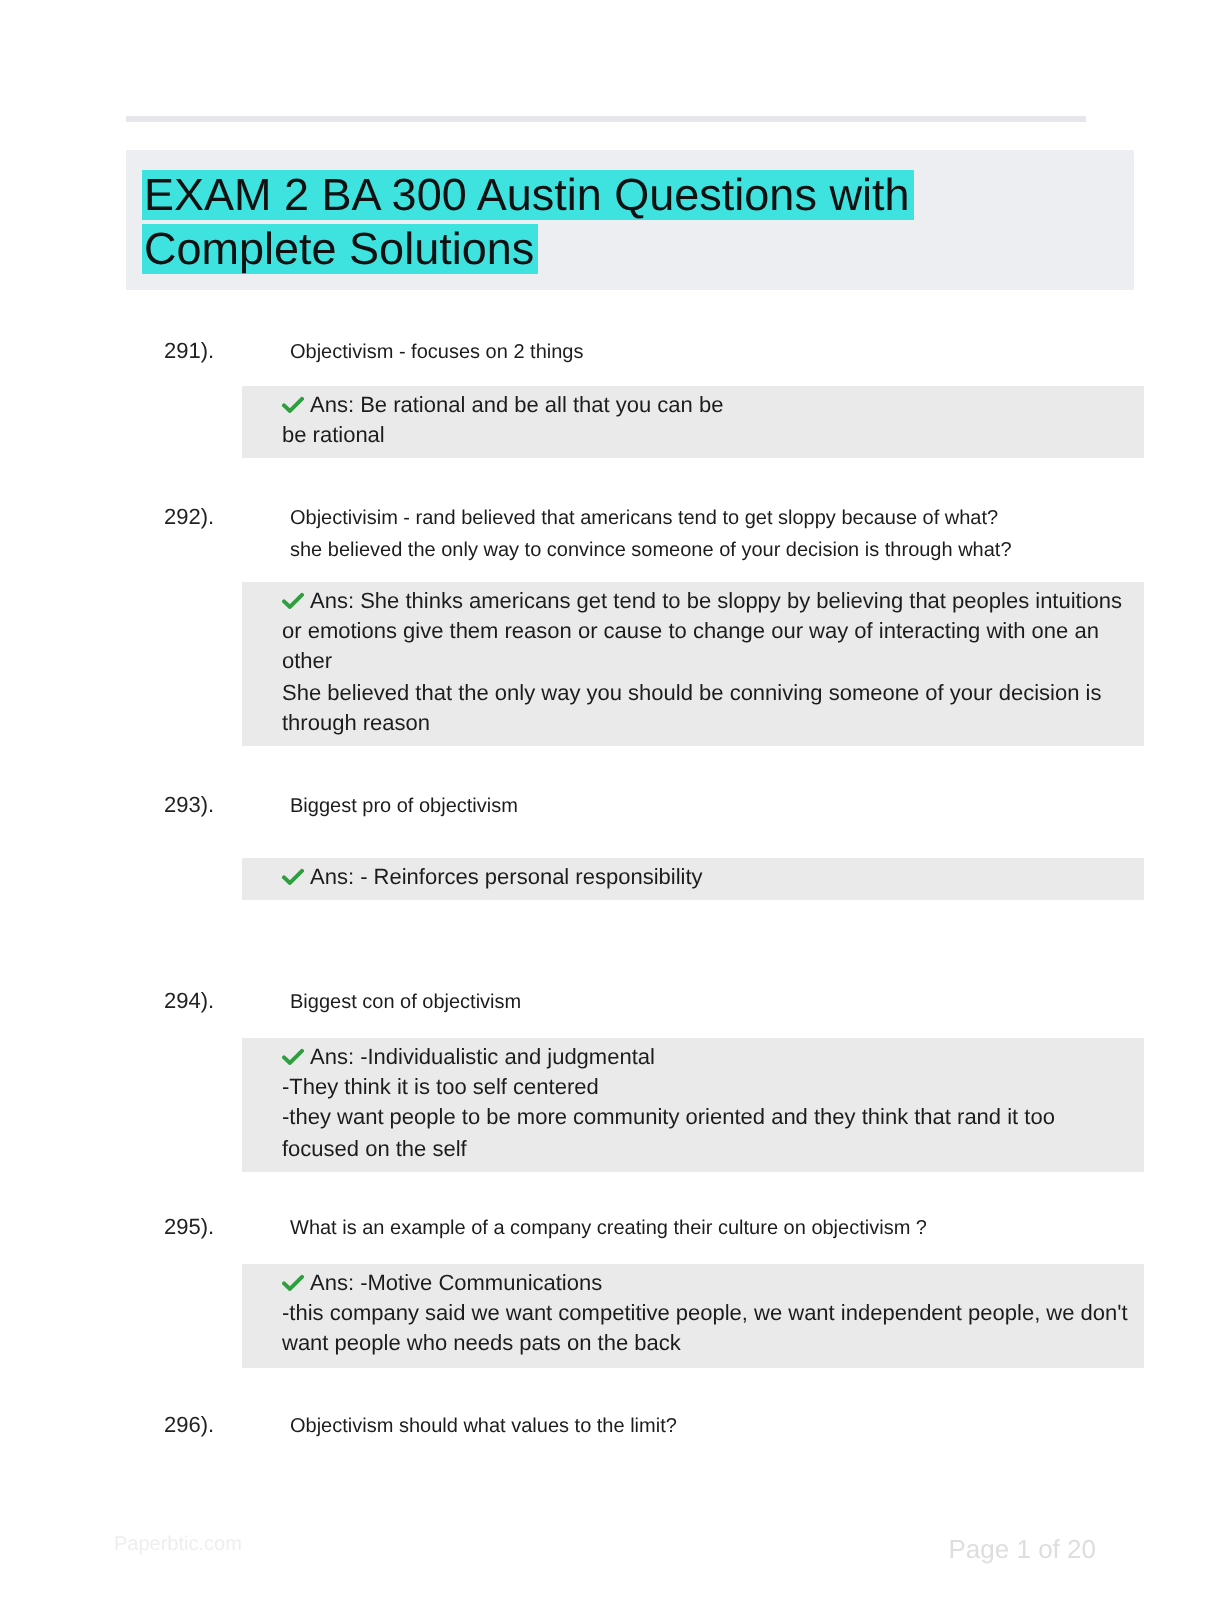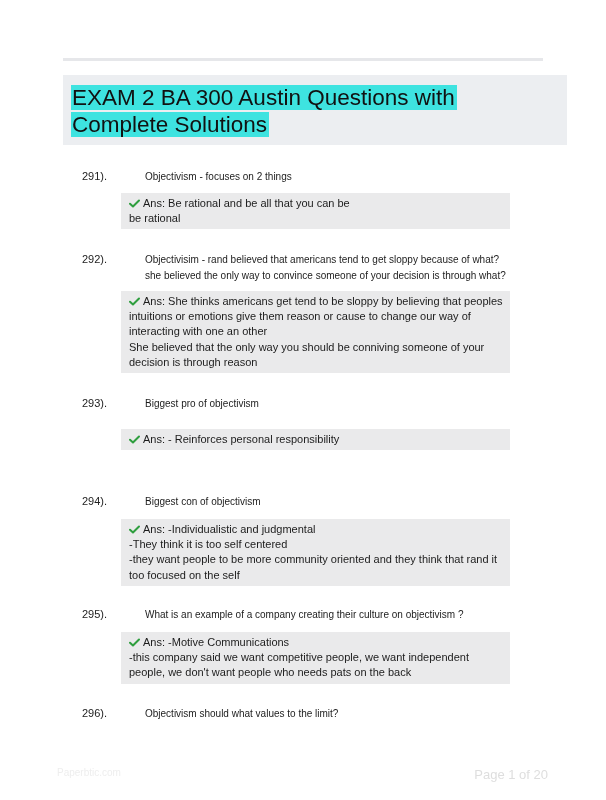--- a/index.html
+++ b/index.html
@@ -68,23 +68,23 @@
       width: 420px;
       font-size: 10px;
       line-height: 16px;
       color: #1c1c1c;
       white-space: pre-line;
       margin-left: 26px;
     }
     .ans-box {
       position: absolute;
       left: 121px;
-      width: 389px;
+      width: 451px;
       background: #eaeaeb;
-      padding: 3px 3px 3px 8px;
+      padding: 3px 3px 3px 20px;
       box-sizing: border-box;
       font-size: 11px;
       line-height: 15.2px;
       color: #1c1c1c;
     }
     .check {
       display: inline-block;
       width: 11px;
       height: 9px;
       margin-right: 3px;

